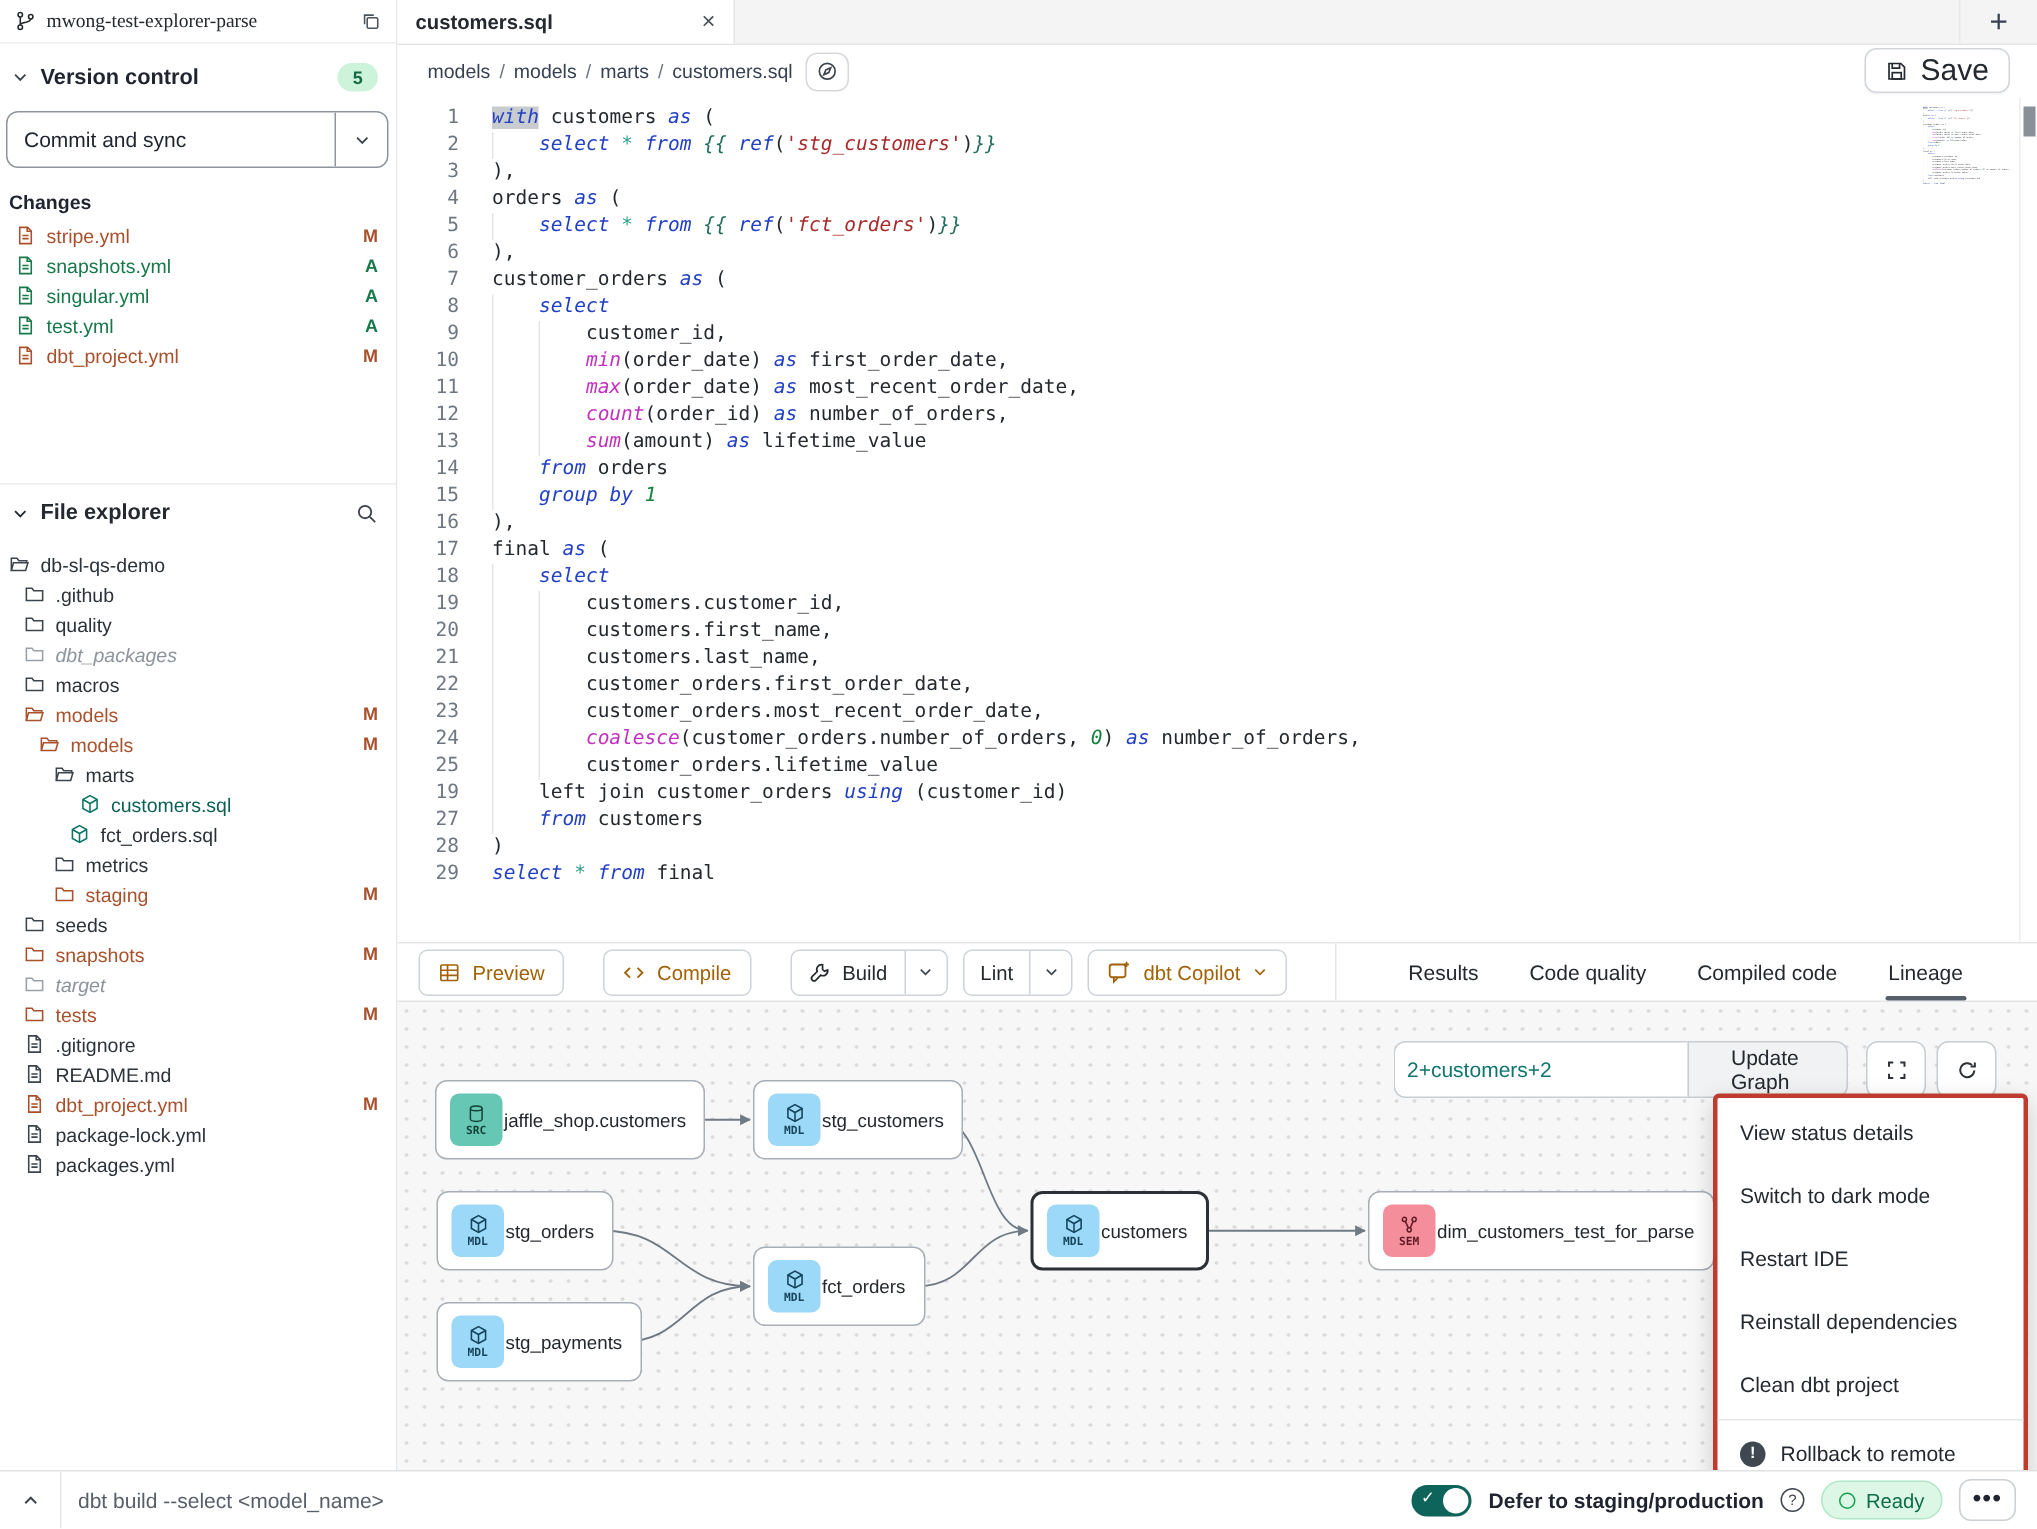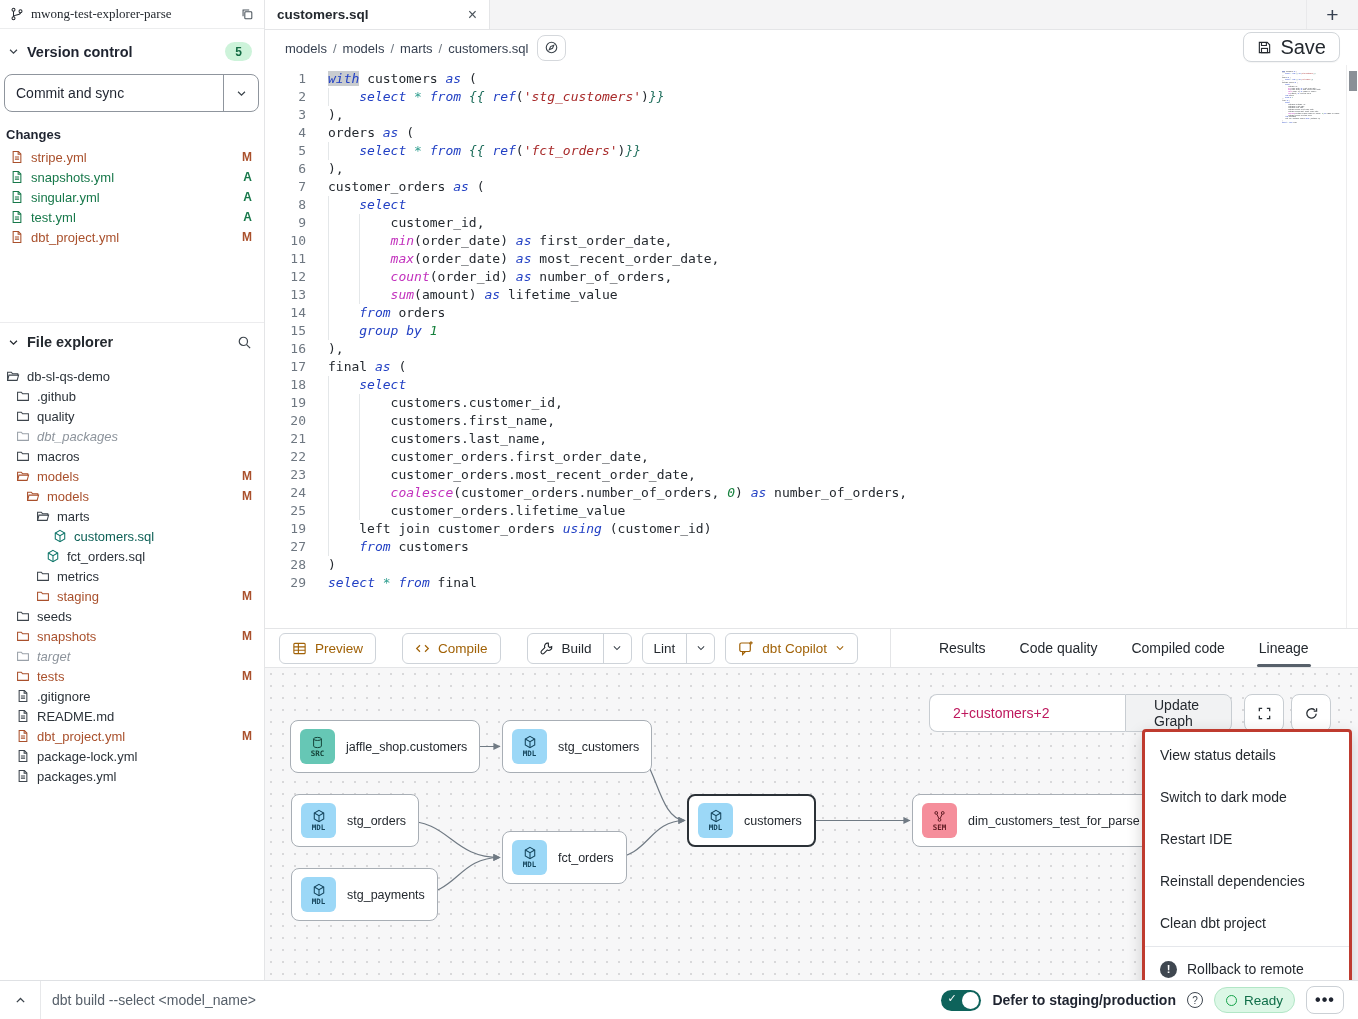--- a/index.html
+++ b/index.html
@@ -76,30 +76,30 @@
   .tsplit .seg1 { display:flex; align-items:center; gap:8px; padding:0 11px; font-size:13.5px; cursor:pointer; }
   .tsplit .seg2 { width:28px; border-left:1px solid #ced3d9; display:flex; align-items:center; justify-content:center; color:#3c444c; cursor:pointer; }
   .vdiv { width:1px; align-self:stretch; background:#e4e5e7; margin-left:6px; }
   .ptabs { display:flex; gap:34px; margin-left:48px; height:100%; align-items:stretch; }
   .ptab { display:flex; align-items:center; font-size:14px; color:#24292f; position:relative; cursor:pointer; }
   .ptab.active::after { content:""; position:absolute; left:-2px; right:-2px; bottom:0; height:3px; background:#57606a; border-radius:2px; }
 
   
   .lineage { height:312px; position:relative; background-color:#f7f7f8; background-image:radial-gradient(#d8d8da 1px, transparent 1.2px); background-size:12px 12px; overflow:hidden; }
   .edges { position:absolute; inset:0; }
-  .lnode { position:absolute; height:53px; background:#fff; border:1px solid #a8aeb5; border-radius:8px; display:inline-flex; align-items:center; gap:11px; padding:0 12px 0 9px; cursor:pointer; }
+  .lnode { position:absolute; height:53px; background:#fff; border:1px solid #a8aeb5; border-radius:8px; display:inline-flex; align-items:center; gap:1px; padding:0 12px 0 9px; cursor:pointer; }
   .lnode.selected { border:2px solid #2b3137; }
   .nbadge { width:35px; height:35px; border-radius:6px; display:flex; flex-direction:column; align-items:center; justify-content:center; flex:none; }
   .nbadge .glabel { font-family:"DejaVu Sans Mono", monospace; font-size:7.5px; font-weight:700; line-height:1; margin-top:1px; }
   .b-SRC { background:#66c7b5; color:#144237; }
   .b-MDL { background:#9cd8f7; color:#15455c; }
   .b-SEM { background:#f58e9b; color:#5e1b22; }
   .nname { font-size:12.5px; color:#24292f; white-space:nowrap; }
   .graph-ctl { position:absolute; top:26px; left:664px; display:flex; height:38px; }
-  .gc-input { width:196px; background:#fff; border:1px solid #c8cdd2; border-right:none; border-radius:8px 0 0 8px; display:flex; align-items:center; padding-left:23px; font-size:14px; color:#be185d; }
+  .gc-input { width:196px; background:#fff; border:1px solid #c8cdd2; border-right:none; border-radius:8px 0 0 8px; display:flex; align-items:center; padding-left:8px; font-size:14px; color:#0f766e; }
   .gc-btn { width:107px; background:#f1f2f3; border:1px solid #c8cdd2; border-radius:0 8px 8px 0; display:flex; align-items:center; justify-content:center; font-size:14px; color:#24292f; cursor:pointer;padding-left:28px; }
   .icon-btn { position:absolute; top:26px; width:40px; height:38px; background:#fff; border:1px solid #c8cdd2; border-radius:8px; display:flex; align-items:center; justify-content:center; color:#2b3137; cursor:pointer; }
 
   
   .ctx-menu { position:absolute; left:1142px; top:729px; width:210px; background:#fff; border:3px solid #bf3b2f; border-radius:4px; box-shadow:0 5px 16px rgba(0,0,0,.18); z-index:60; padding:2px 0; }
   .mi { height:42px; display:flex; align-items:center; padding:0 15px; font-size:14px; color:#24292f; cursor:pointer; }
   .mdiv { height:1px; background:#e5e7eb; margin:2px 0; }
   .mi.danger { gap:10px; height:40px; }
   .alert-ico { width:17px; height:17px; border-radius:50%; background:#3f4750; color:#fff; font-weight:700; font-size:11px; display:flex; align-items:center; justify-content:center; flex:none; }
 

